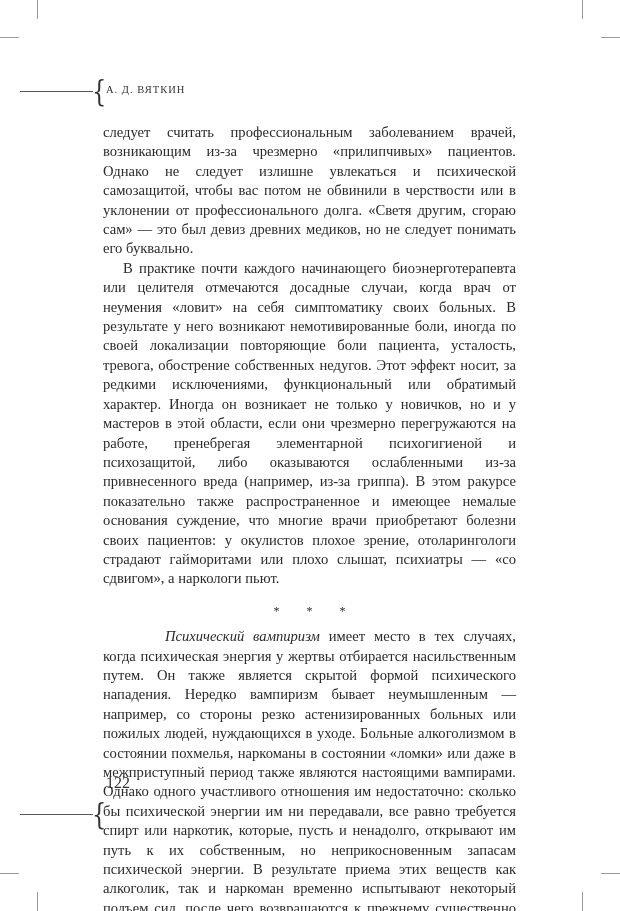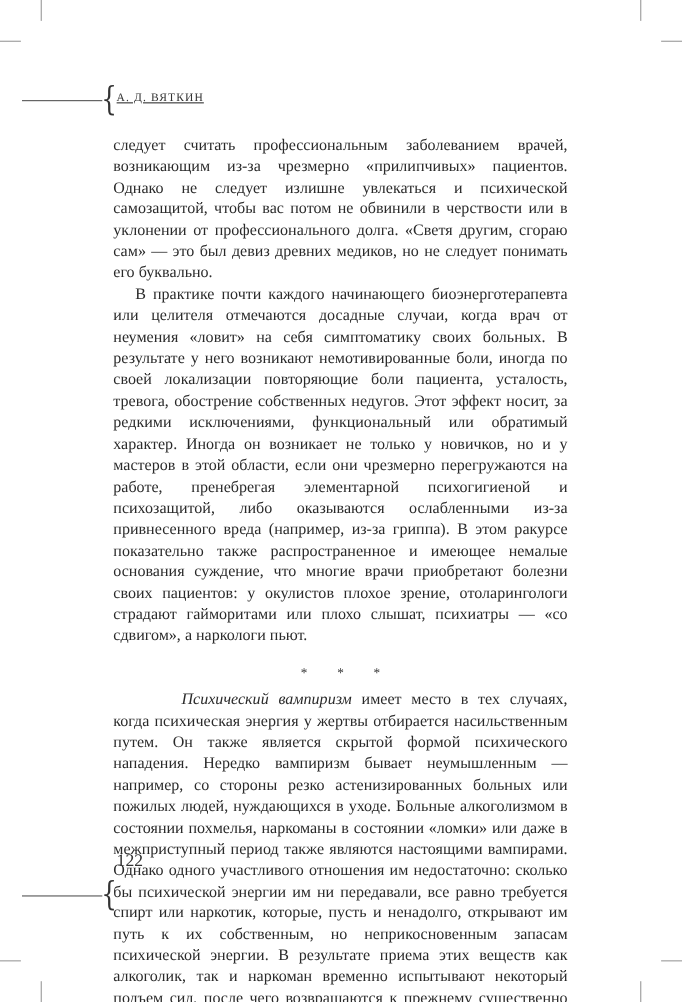--- a/index.html
+++ b/index.html
@@ -5,21 +5,21 @@
   html, body { margin: 0; padding: 0; background: #ffffff; }
   body { width: 620px; height: 911px; position: relative; overflow: hidden;
          font-family: "Liberation Serif", "DejaVu Serif", serif; color: #2a2a2a; }
   .crop { position: absolute; background: #9a9a9a; }
   .crop.v { width: 1px; height: 19px; }
   .crop.h { height: 1px; width: 19px; }
   .rule { position: absolute; height: 1px; background: #555; }
   .brace { position: absolute; font-family: "DejaVu Serif", serif; font-size: 30px;
            line-height: 30px; color: #333; transform: scaleX(0.75); transform-origin: left center; }
   .running-head { position: absolute; left: 106px; top: 84px; font-size: 10.5px;
-                  letter-spacing: 1px; color: #333; text-decoration: underline; }
+                  letter-spacing: 1px; color: #333; }
   .folio { position: absolute; left: 106px; top: 774px; font-size: 16px; color: #333; }
   .text-block { position: absolute; left: 103px; top: 123px; width: 413px;
                 font-size: 14.6px; line-height: 19.4px; text-align: justify;
                 hyphens: manual; }
   .text-block p { margin: 0; text-indent: 0; }
   .text-block p.indent { text-indent: 20px; }
   .separator { text-align: center; margin: 13px 0 6px 0; font-size: 12px;
                letter-spacing: 12px; padding-left: 12px; }
   .text-block em { font-style: italic; margin-left: 42px; }
 </style>

